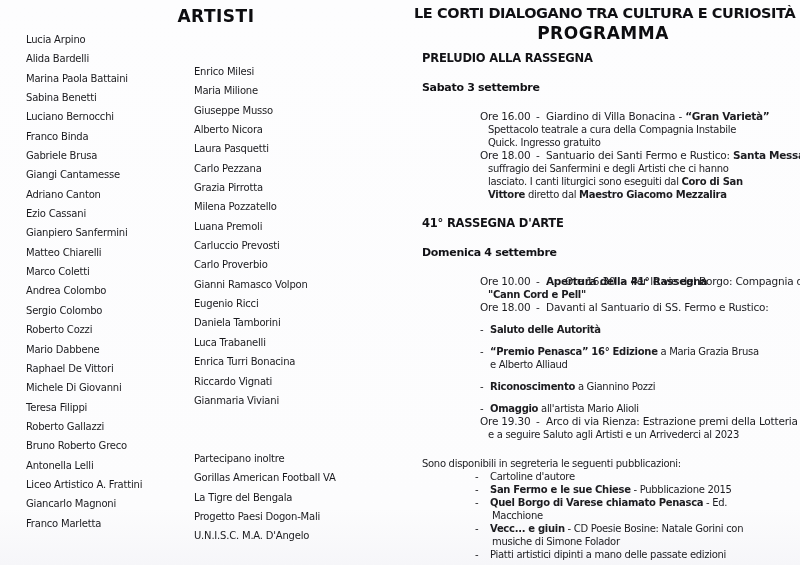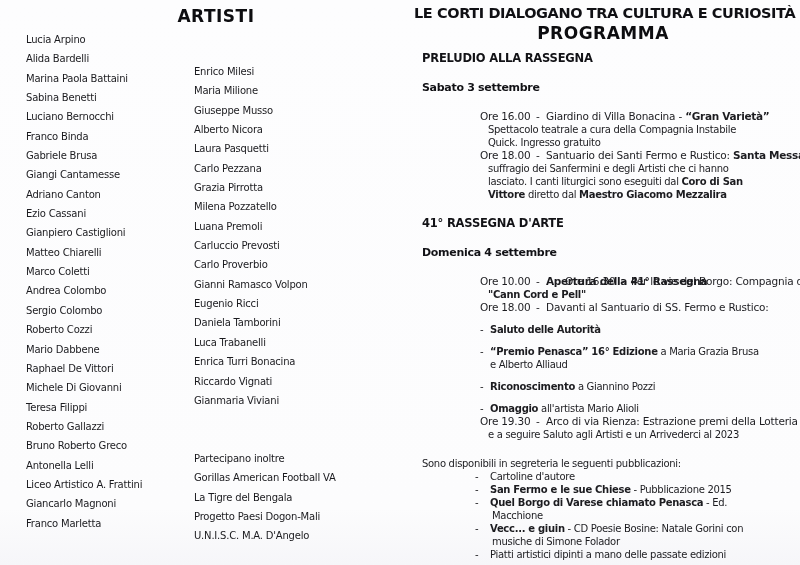--- a/index.html
+++ b/index.html
@@ -60,21 +60,21 @@
       <div class="name-row">Lucia Arpino</div>
       <div class="name-row">Alida Bardelli</div>
       <div class="name-row">Marina Paola Battaini</div>
       <div class="name-row">Sabina Benetti</div>
       <div class="name-row">Luciano Bernocchi</div>
       <div class="name-row">Franco Binda</div>
       <div class="name-row">Gabriele Brusa</div>
       <div class="name-row">Giangi Cantamesse</div>
       <div class="name-row">Adriano Canton</div>
       <div class="name-row">Ezio Cassani</div>
-      <div class="name-row">Gianpiero Castiglioni</div>
+      <div class="name-row">Gianpiero Sanfermini</div>
       <div class="name-row">Matteo Chiarelli</div>
       <div class="name-row">Marco Coletti</div>
       <div class="name-row">Andrea Colombo</div>
       <div class="name-row">Sergio Colombo</div>
       <div class="name-row">Roberto Cozzi</div>
       <div class="name-row">Mario Dabbene</div>
       <div class="name-row">Raphael De Vittori</div>
       <div class="name-row">Michele Di Giovanni</div>
       <div class="name-row">Teresa Filippi</div>
       <div class="name-row">Roberto Gallazzi</div>

